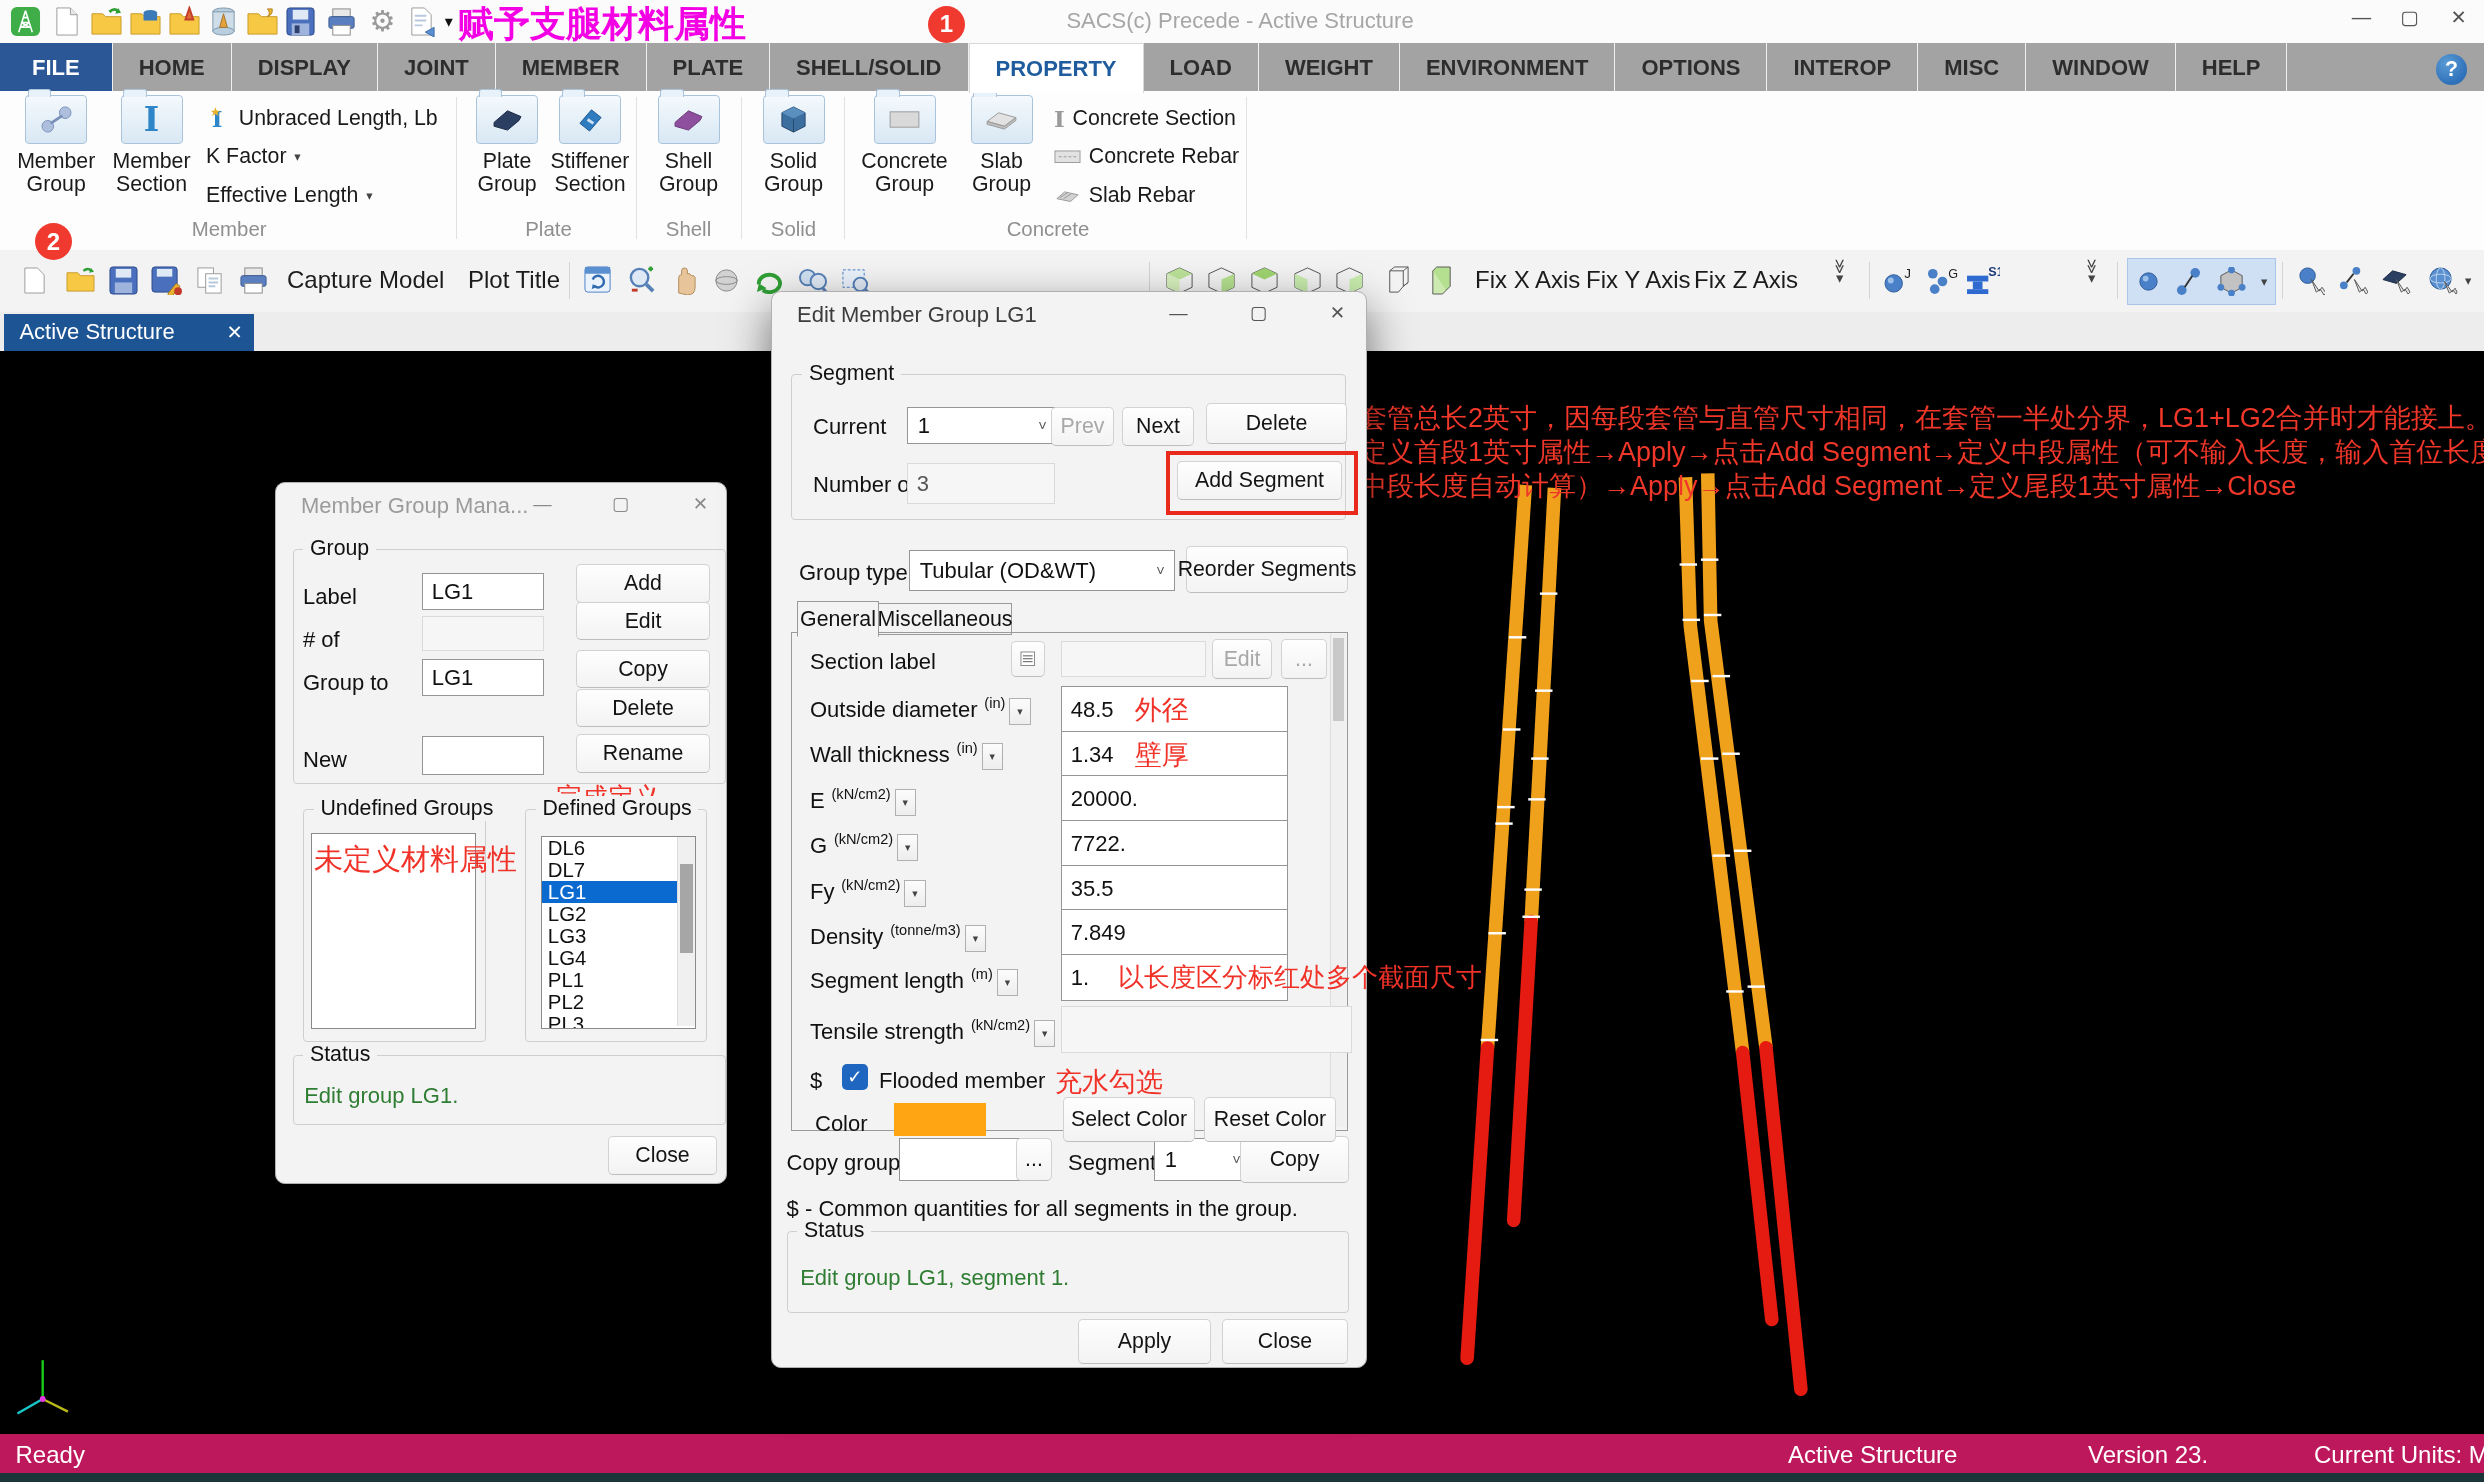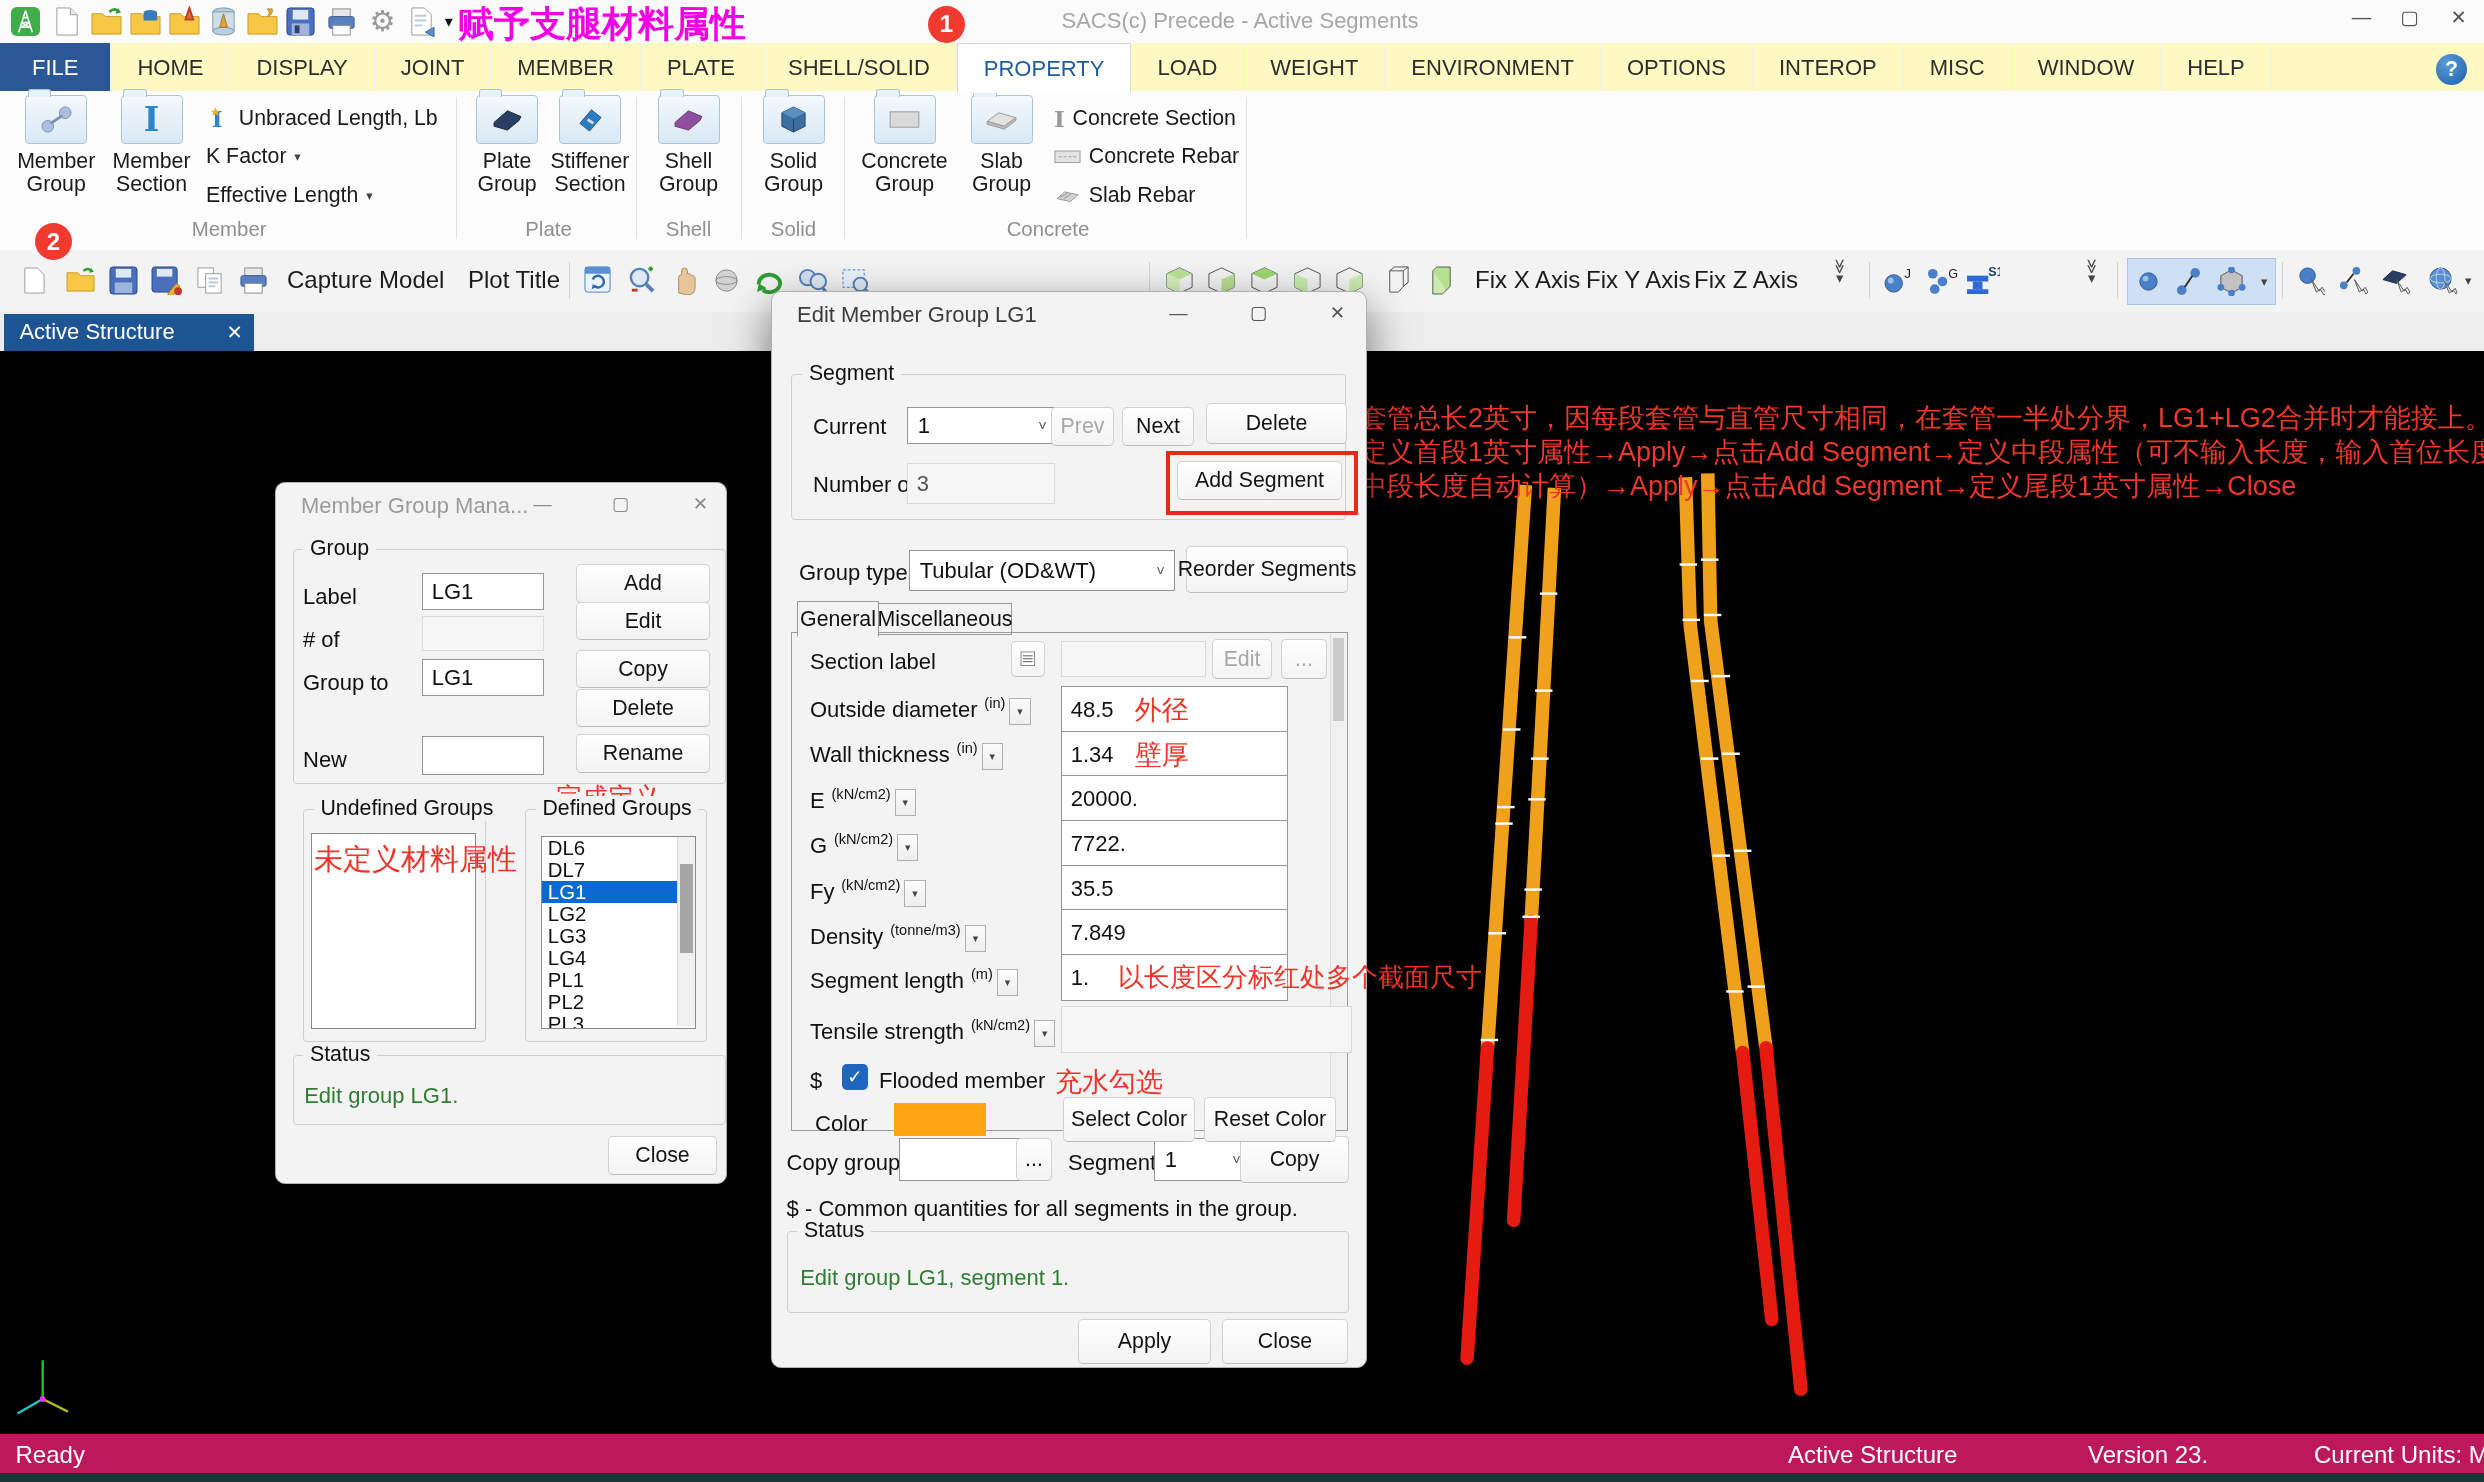--- a/index.html
+++ b/index.html
@@ -6,21 +6,21 @@
   #app{position:relative;width:2484px;height:1483px;overflow:hidden;background:#fff;
        font-family:"Liberation Sans","DejaVu Sans",sans-serif;color:#111;}
   .abs{position:absolute;}
   
   #titlebar{position:absolute;left:0;top:0;width:2484px;height:43px;background:#fbfbfb;}
   .qicon{position:absolute;top:3.9px;width:35px;height:35px;display:flex;align-items:center;justify-content:center;}
   .magenta{position:absolute;left:458px;top:0px;font-size:36px;font-weight:bold;color:#f400e4;white-space:nowrap;}
   #apptitle{position:absolute;left:1240px;top:7.8px;transform:translateX(-50%);font-size:22px;color:#a6a6a6;white-space:nowrap;}
   .winctl{position:absolute;top:1.9px;width:41px;height:31px;display:flex;align-items:center;justify-content:center;font-size:19.4px;color:#555;}
   
-  #tabrow{position:absolute;left:0;top:43px;width:2484px;height:49px;background:#fef9c3;display:flex;}
+  #tabrow{position:absolute;left:0;top:43px;width:2484px;height:49px;background:#a3a3a3;display:flex;font-weight:bold;}
   .rtab{height:100%;padding:0 26px;display:flex;align-items:center;font-size:22px;color:#2d2d2d;border-right:1px solid #f0f0f0;}
   .rtab.file{background:#2b5797;color:#fff;padding:0 32px;}
   .rtab.active{background:#fff;color:#1e5c9e;border:1px solid #d8d8d8;border-bottom:none;position:relative;z-index:2;}
   .badge{position:absolute;width:37px;height:37px;border-radius:50%;background:#f0392f;color:#fff;font-size:24px;font-weight:bold;display:flex;align-items:center;justify-content:center;z-index:60;}
   #helpicon{position:absolute;left:2436px;top:54px;width:31px;height:31px;border-radius:50%;background:radial-gradient(circle at 35% 30%,#5b9bd5,#1c5fae);color:#fff;font-size:21.3px;font-weight:bold;display:flex;align-items:center;justify-content:center;}
   
   #ribbon{position:absolute;left:0;top:91px;width:2484px;height:159px;background:#fdfdfe;border-bottom:1px solid #d5d5d5;}
   .rdiv{position:absolute;top:5.8px;height:142px;width:1px;background:#e2e2e2;}
   .bigbtn{position:absolute;top:3.9px;width:93px;height:124px;display:flex;flex-direction:column;align-items:center;}
   .folder{width:60px;height:47px;background:linear-gradient(#f4f9fd,#d8e8f4);border:1px solid #a9c4da;border-radius:3.9px;position:relative;display:flex;align-items:center;justify-content:center;}
@@ -148,21 +148,21 @@
       </span>
     <span class="qicon" style="left:404px">
       <svg width="29" height="31" viewBox="0 0 30 32">
           <path d="M5 2 h13 l7 7 v21 H5 z" fill="#fff" stroke="#9a9a9a"></path>
           <path d="M8 10 h12 M8 15 h12 M8 20 h8" stroke="#b9c9dd" stroke-width="2"></path>
           <path d="M28 22 l-9 5 9 5 z" fill="#5a8fd0" stroke="#3a6aa8"></path>
         </svg>
       </span>
     <span class="qicon" style="left:439px;width:19.4px" style2="">▾</span>
     <span class="magenta">赋予支腿材料属性</span>
-    <span id="apptitle">SACS(c) Precede - Active Segments</span>
+    <span id="apptitle">SACS(c) Precede - Active Structure</span>
     <span class="winctl" style="left:2341px">—</span>
     <span class="winctl" style="left:2389px">▢</span>
     <span class="winctl" style="left:2438px">✕</span>
   </div>
 
   <div id="tabrow">
 
   <div class="rtab file">FILE</div>
       <div class="rtab">HOME</div>
       <div class="rtab">DISPLAY</div>

